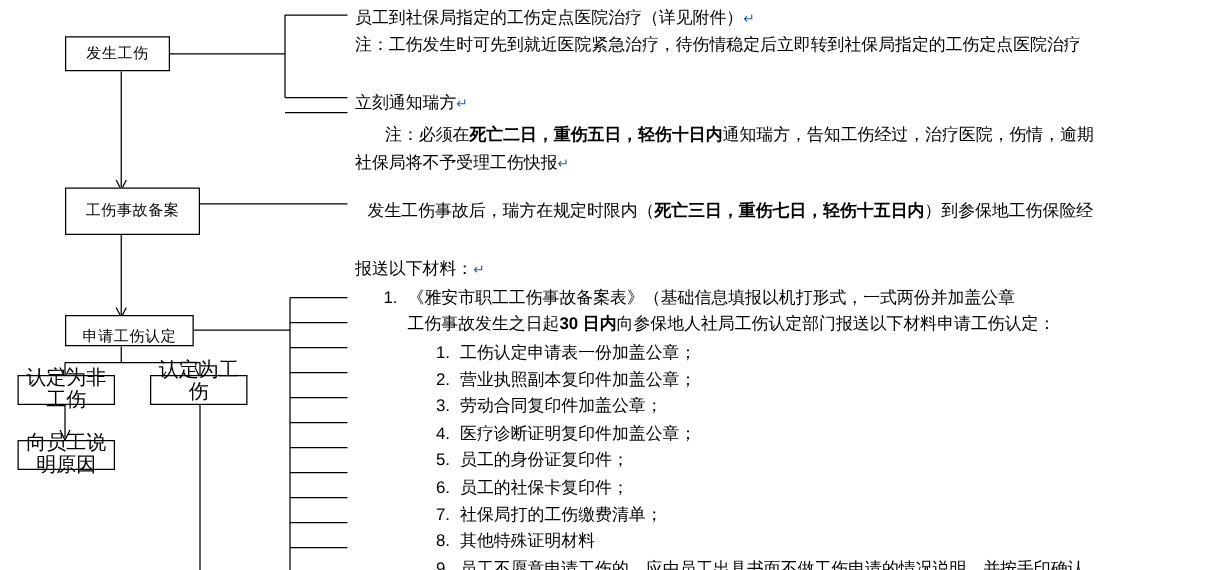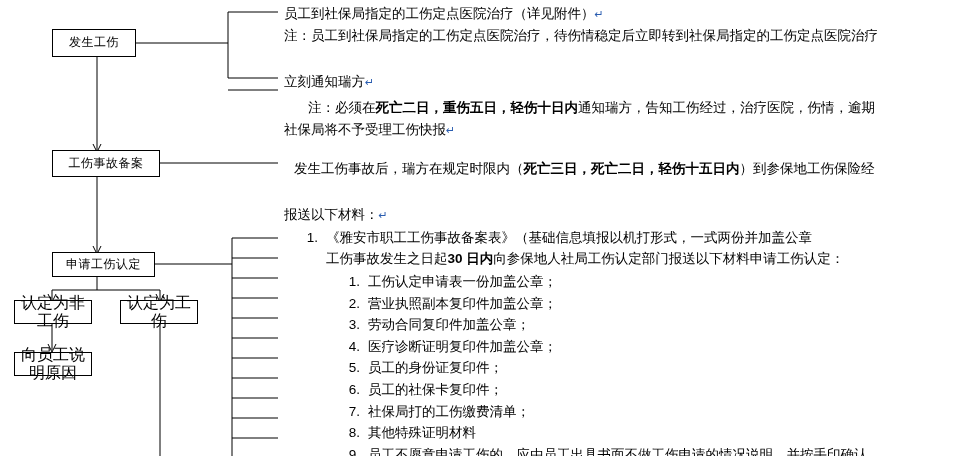--- a/index.html
+++ b/index.html
@@ -127,53 +127,53 @@
     <path d="M52 324 L52 350" stroke="#000" stroke-width="1" fill="none"></path>
     <path d="M48 344 L52 352 L56 344" stroke="#000" stroke-width="1" fill="none"></path>
 
     <path d="M160 324 L160 456" stroke="#000" stroke-width="1" fill="none"></path>
   </svg>
 
   <div class="node" style="left:52px; top:29px; width:84px; height:28px;">
     <span>发生工伤</span>
   </div>
 
-  <div class="node" style="left:52px; top:150px; width:108px; height:27px;">
+  <div class="node" style="left:52px; top:150px; width:108px; height:38px;">
     <span>工伤事故备案</span>
   </div>
 
-  <div class="node" style="left:52px; top:252px; width:103px; height:25px;">
+  <div class="node" style="left:52px; top:252px; width:103px; height:25px;align-items:flex-end;">
     <span>申请工伤认定</span>
   </div>
 
   <div class="node small" style="left:14px; top:300px; width:78px; height:24px;">
     <span>认定为非工伤</span>
   </div>
 
-  <div class="node small" style="left:120px; top:300px; width:78px; height:24px;">
+  <div class="node small" style="left:120px; top:300px; width:78px; height:24px;align-items:flex-end;">
     <span>认定为工伤</span>
   </div>
 
   <div class="node small" style="left:14px; top:352px; width:78px; height:24px;">
     <span>向员工说明原因</span>
   </div>
 
   <div class="textcol">
 
     <div class="para" style="left:6px; top:4px; width:690px;"><span>员工到社保局指定的工伤定点医院治疗（详见附件）</span><span class="ret">↵</span></div>
 
-    <div class="para" style="left:6px; top:26px; width:700px;"><span>注：员工到社保局指定的工伤定点医院治疗，待伤情稳定后立即转到社保局指定的工伤定点医院治疗</span></div>
+    <div class="para" style="left:6px; top:26px; width:700px;"><span>注：工伤发生时可先到就近医院紧急治疗，待伤情稳定后立即转到社保局指定的工伤定点医院治疗</span></div>
 
     <div class="para" style="left:6px; top:72px; width:690px;"><span>立刻通知瑞方</span><span class="ret">↵</span></div>
 
     <div class="para" style="left:30px; top:98px; width:700px;"><span>注：必须在</span><b>死亡二日，重伤五日，轻伤十日内</b><span>通知瑞方，告知工伤经过，治疗医院，伤情，逾期</span></div>
 
     <div class="para" style="left:6px; top:120px; width:700px;"><span>社保局将不予受理工伤快报</span><span class="ret">↵</span></div>
 
-    <div class="para" style="left:16px; top:159px; width:700px;"><span>发生工伤事故后，瑞方在规定时限内（</span><b>死亡三日，死亡二日，轻伤十五日内</b><span>）到参保地工伤保险经</span></div>
+    <div class="para" style="left:16px; top:159px; width:700px;"><span>发生工伤事故后，瑞方在规定时限内（</span><b>死亡三日，重伤七日，轻伤十五日内</b><span>）到参保地工伤保险经</span></div>
 
 
     <div class="para" style="left:6px; top:205px; width:690px;"><span>报送以下材料：</span><span class="ret">↵</span></div>
 
     <div class="olist" style="left:6px; top:227px; width:700px;">
       <div class="row">
         <div class="num">1.</div>
         <div class="txt">《雅安市职工工伤事故备案表》（基础信息填报以机打形式，一式两份并加盖公章</div>
       </div>
     </div>

